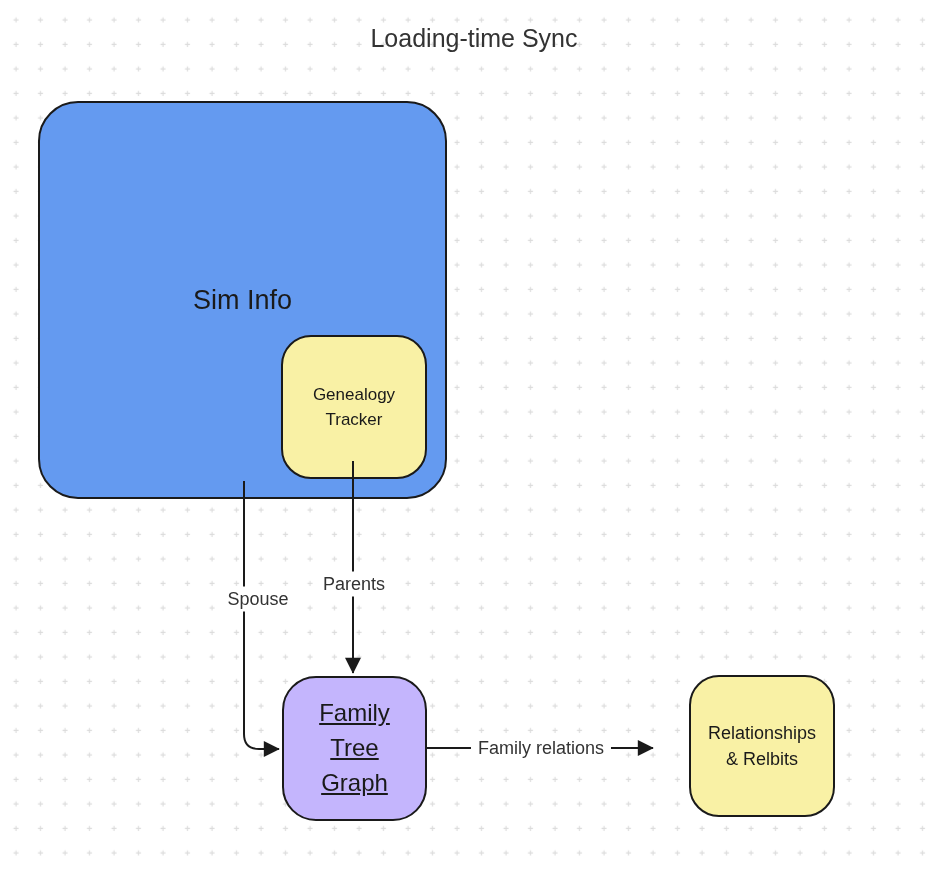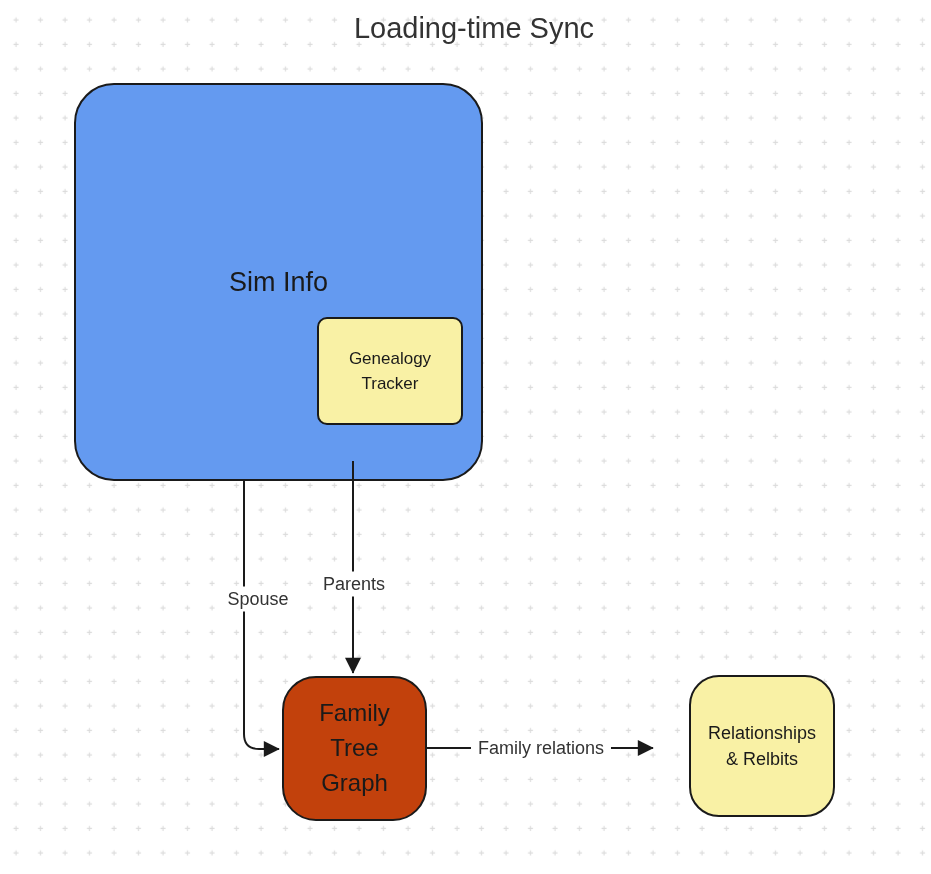--- a/index.html
+++ b/index.html
@@ -17,34 +17,34 @@
     width: 931px;
     height: 874px;
     background: var(--bg);
     overflow: hidden;
     font-family: "Liberation Sans", sans-serif;
   }
   .grid-svg { position:absolute; left:0; top:0; z-index:0; }
   .grid-plus { stroke: var(--grid-dot); stroke-width:1.1; fill:none; }
 
   .title {
-    position:absolute; top:12px; left:474px; transform:translateX(-50%);
-    font-size:29px; color:var(--title-text); white-space:nowrap; z-index:1;
+    position:absolute; top:24px; left:474px; transform:translateX(-50%);
+    font-size:25px; color:var(--title-text); white-space:nowrap; z-index:1;
   }
 
   .node {
     position:absolute; box-sizing:border-box;
     border:2px solid var(--border);
     display:flex; align-items:center; justify-content:center;
     text-align:center; color:var(--node-text); z-index:1;
   }
   .nlabel { white-space:pre-line; }
 
-  .node-sim       { left:38px;  top:83px;  width:409px; height:398px; border-radius:40px; font-size:27px;margin-left:36px; }
-  .node-genealogy { left:241px; top:232px; width:146px; height:108px; border-radius:10px; font-size:17px; line-height:1.5;  z-index:2; }
+  .node-sim       { left:38px;  top:101px;  width:409px; height:398px; border-radius:40px; font-size:27px; }
+  .node-genealogy { left:241px; top:232px; width:146px; height:144px; border-radius:30px; font-size:17px; line-height:1.5;  z-index:2; }
   .node-ftg       { left:282px; top:676px; width:145px; height:145px; border-radius:34px; font-size:24px; line-height:1.45; }
   .node-rel       { left:657px; top:675px; width:146px; height:142px; border-radius:30px; font-size:18px; line-height:1.45;margin-left:32px; }
 
   .edges { position:absolute; left:0; top:0; z-index:3; pointer-events:none; }
   .edge-path { fill:none; stroke:var(--line); stroke-width:2; }
   .arrowhead { fill:var(--line); }
 
   .elabel {
     position:absolute; transform:translate(-50%,-50%);
     background:var(--bg); color:var(--label-text);
@@ -72,21 +72,21 @@
 
   <div class="node node-sim" style="background-color: rgb(100, 154, 240);">
     <span class="nlabel">Sim Info</span>
 
     <div class="node node-genealogy" style="background-color: rgb(249, 241, 165);">
       <span class="nlabel">Genealogy
 Tracker</span>
     </div>
   </div>
 
-  <div class="node node-ftg" style="background-color: #c2410c;">
+  <div class="node node-ftg" style="background-color: #c4b5fd; text-decoration: underline;">
     <span class="nlabel">Family
 Tree
 Graph</span>
   </div>
 
   <div class="node node-rel" style="background-color: rgb(249, 241, 165);">
     <span class="nlabel">Relationships
 &amp; Relbits</span>
   </div>
 

